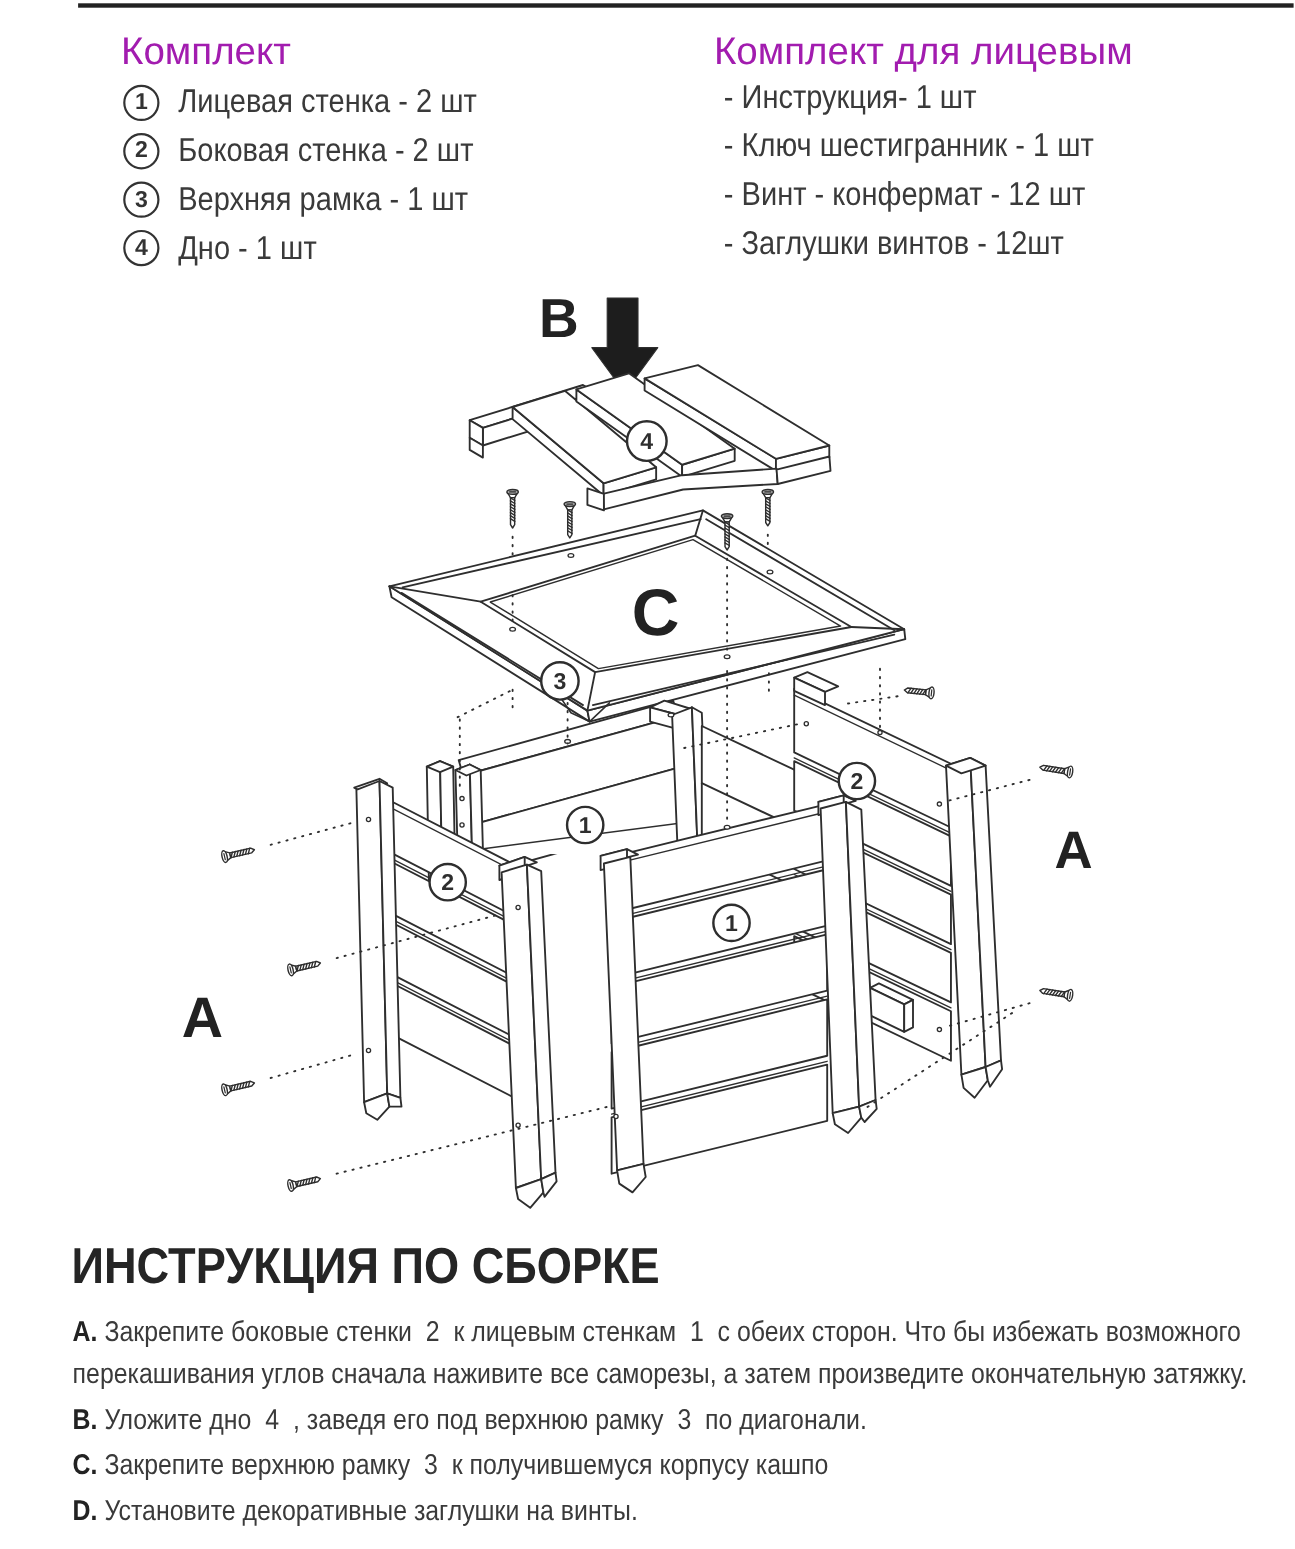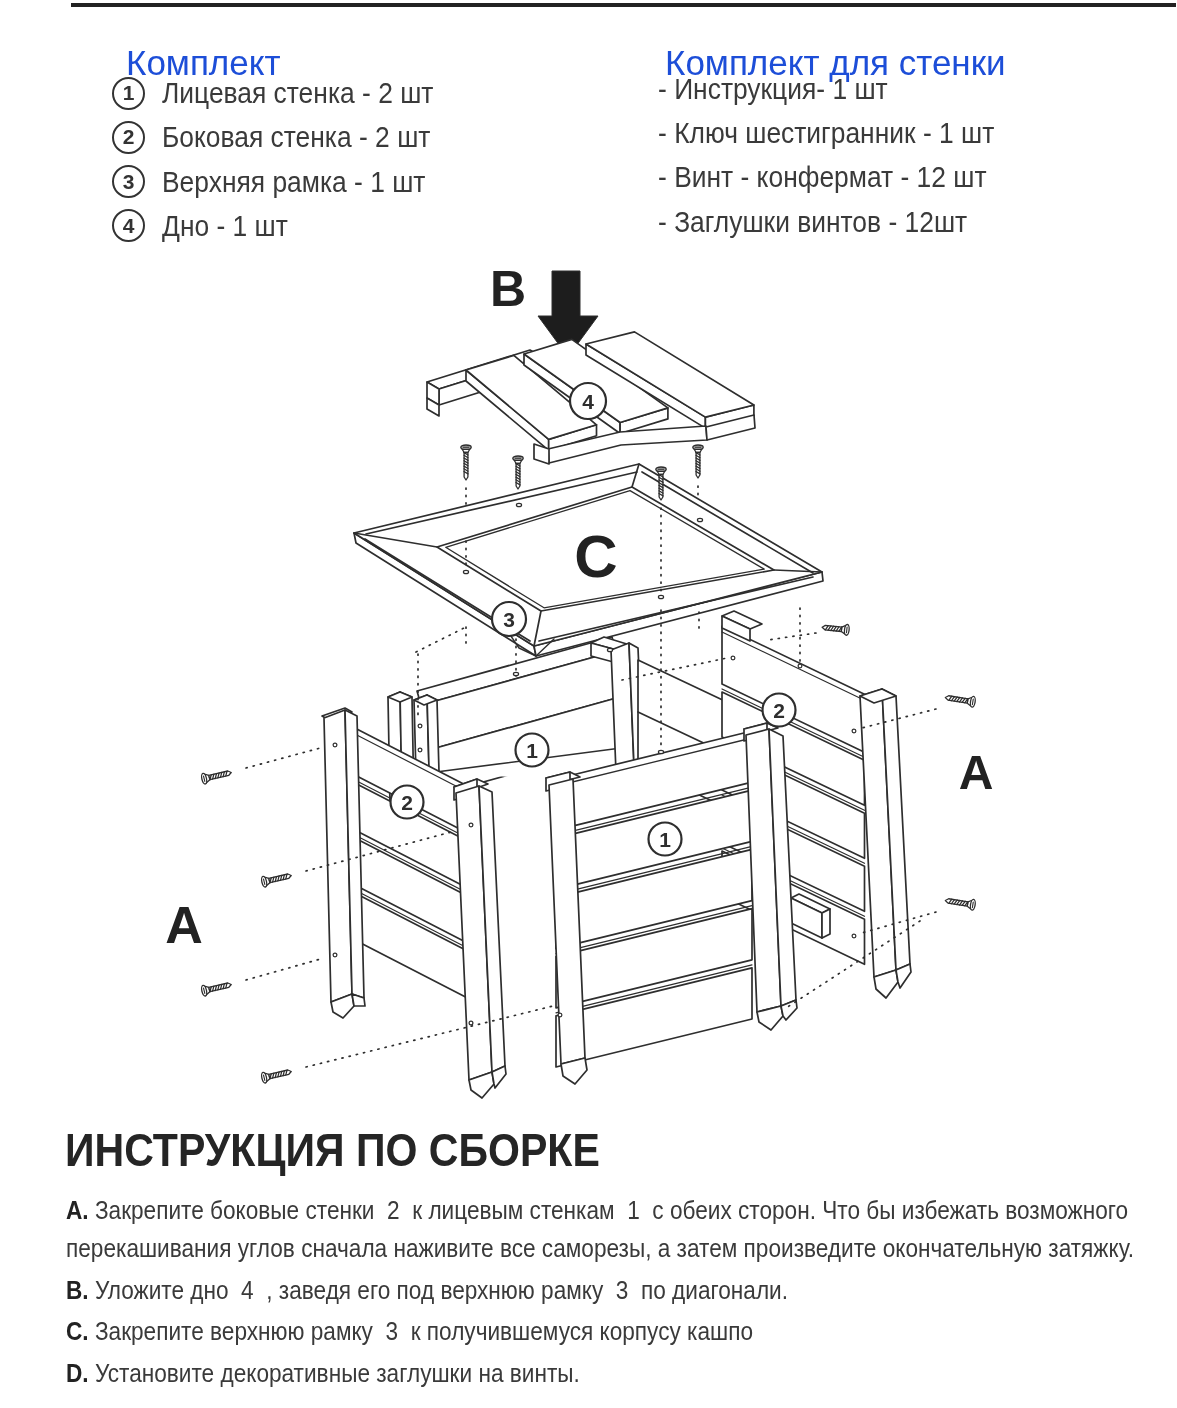--- a/index.html
+++ b/index.html
@@ -1,35 +1,35 @@
 <!DOCTYPE html>
 <html lang="ru"><head><meta charset="utf-8">
 <title>Инструкция по сборке</title>
 <style>
 html,body{margin:0;padding:0;background:#fff;}
 body{width:1177px;height:1408px;position:relative;font-family:"Liberation Sans",sans-serif;color:#333;overflow:hidden;}
 .rule{position:absolute;left:71px;top:3px;width:1105px;height:4px;background:#222;}
-h2{position:absolute;margin:16px;font-size:35px;font-weight:normal;color:#1d4ed8;}
+h2{position:absolute;margin:0;font-size:35px;font-weight:normal;color:#a21caf;}
 .h-left{left:110px;top:27px;}
 .h-right{left:649px;top:27px;}
 .li{position:absolute;left:112px;height:34px;display:flex;align-items:center;}
 .li .num{width:33px;height:33px;border:2.2px solid #333;border-radius:50%;display:inline-flex;align-items:center;justify-content:center;font-size:21px;font-weight:bold;box-sizing:border-box;flex:none;}
 .li .txt{margin-left:17px;font-size:30px;color:#3a3a3a;white-space:nowrap;transform:scaleX(0.88);transform-origin:0 50%;}
 .ri{position:absolute;left:658px;font-size:30px;color:#3a3a3a;white-space:nowrap;transform:scaleX(0.88);transform-origin:0 50%;}
 .big{position:absolute;left:65px;top:1123px;font-size:46px;font-weight:bold;color:#252525;white-space:nowrap;transform:scaleX(0.893);transform-origin:0 50%;}
 .instr{position:absolute;left:66px;top:1191px;width:1240px;font-size:26px;line-height:38px;color:#3a3a3a;transform:scaleX(0.87);transform-origin:0 0;}
 .instr p{margin:0;}
 .instr .pb{margin-top:3.5px;}
 .instr b{color:#222;}
 svg.diag{position:absolute;left:0;top:0;}
 </style></head>
 <body>
 <div class="rule"></div>
 <h2 class="h-left">Комплект</h2>
-<h2 class="h-right">Комплект для стенки</h2>
+<h2 class="h-right">Комплект для лицевым</h2>
 <div class="li" style="top:76.0px;">
     <span class="num">
       <span>1</span>
     </span>
     <span class="txt">Лицевая стенка - 2 шт</span>
   </div>
 <div class="li" style="top:120.3px;">
     <span class="num">
       <span>2</span>
     </span>

